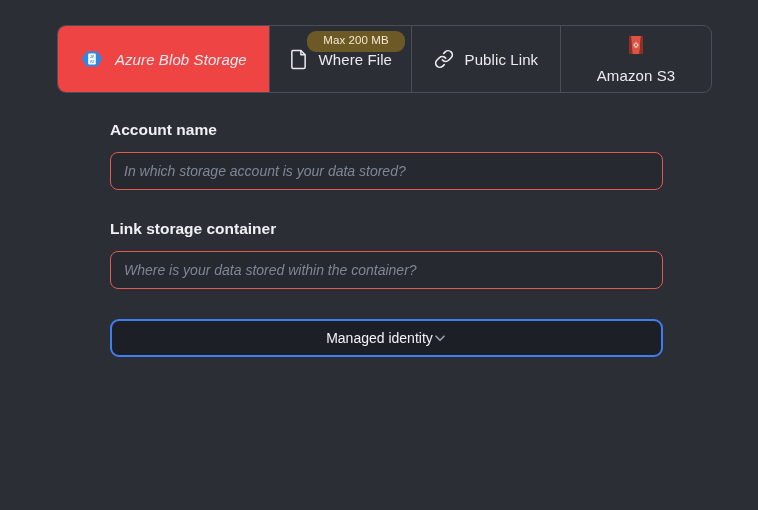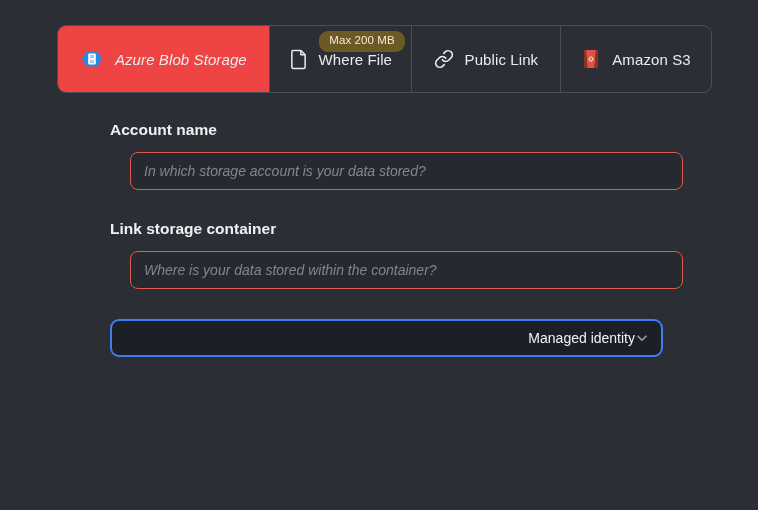--- a/index.html
+++ b/index.html
@@ -29,34 +29,34 @@
     align-items: center;
     justify-content: center;
     gap: 11px;
     height: 100%;
     cursor: pointer;
     border-right: 1px solid #4a4e57;
     font-size: 15px;
     color: #e9ebee;
     letter-spacing: .1px;
   }
-  .tab:last-child { border-right: none; }
+  .tab:last-child { border-right: none; flex-direction: column; }
   .tab-azure { width: 213px; background: #ef4444; font-style: italic; }
   .tab-local { width: 143px; }
   .tab-link  { width: 150px; }
   .tab-s3    { width: 151px; }
 
   .badge {
     position: absolute;
     top: 5px; right: 6px;
     background: #6d5925;
     color: #f4ead1;
     font-size: 11.5px;
     line-height: 1;
-    padding: 4px 10px 5px;
+    padding: 4px 16px 5px;
     border-radius: 9px;
     white-space: nowrap;
   }
   .tab-icon { display: inline-flex; flex: none; }
 
   
   .form {
     position: absolute;
     left: 110px; top: 121px;
     width: 553px;
@@ -75,36 +75,35 @@
     height: 38px;
     background: #262930;
     border: 1px solid #e05a52;
     border-radius: 8px;
     padding: 0 13px;
     font-family: "Liberation Sans", sans-serif;
     font-size: 14px;
     color: #d6dae0;
     outline: none;
     margin-bottom: 30px;
-    margin-left: 20px;
   }
   .text-input::placeholder {
     color: #7e8795;
     font-style: italic;
     opacity: 1;
   }
   .select-box {
     width: 100%;
     height: 38px;
     background: #1d1f26;
     border: 2px solid #3f7ef2;
     border-radius: 9px;
     display: flex;
     align-items: center;
-    justify-content: flex-end;
+    justify-content: center;
     padding: 0 12px;
     font-size: 14px;
     color: #f1f3f5;
     cursor: pointer;
   }
   .info-icon { display: inline-flex; cursor: pointer; }
 </style>
 </head>
 <body>
 

